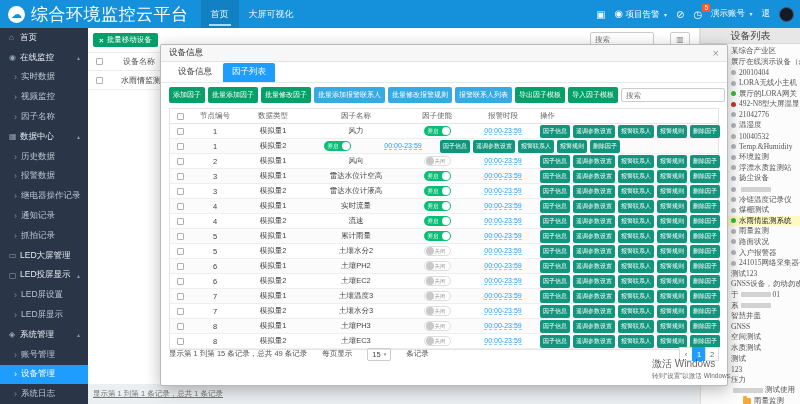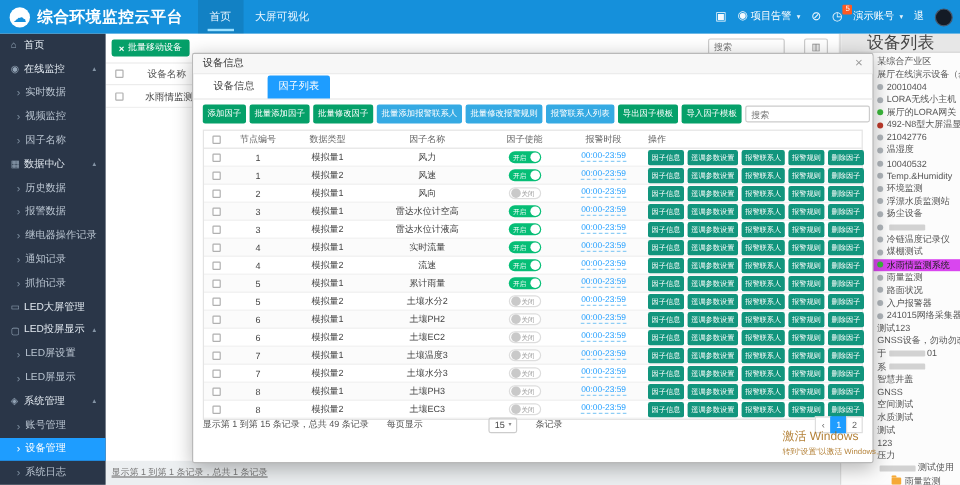--- a/index.html
+++ b/index.html
@@ -4,21 +4,21 @@
 <style>
   *{margin:0;padding:0;box-sizing:border-box;}
   html,body{width:800px;height:404px;overflow:hidden;background:#eceff1;
     font-family:"Liberation Sans","DejaVu Sans",sans-serif;}
 
   
   .topbar{position:absolute;left:0;top:0;width:800px;height:28px;background:#1590db;
     display:flex;align-items:center;color:#fff;z-index:20;}
   .logo{width:17px;height:17px;border-radius:50%;background:#fff;color:#1590db;display:flex;
     align-items:center;justify-content:center;font-size:11px;margin:0 6px 0 8px;flex:none;}
-  .app-title{font-size:13px;font-weight:bold;letter-spacing:.5px;white-space:nowrap;}
+  .app-title{font-size:17px;font-weight:normal;letter-spacing:.5px;white-space:nowrap;}
   .topnav{display:flex;height:100%;margin-left:12px;}
   .tn{display:flex;align-items:center;padding:0 10px;font-size:9px;color:#eaf6ff;position:relative;}
   .tn.active{background:rgba(0,0,0,.10);}
   .tn.active:after{content:"";position:absolute;left:8px;right:8px;bottom:2px;height:2px;background:#9be0ff;}
   .top-right{margin-left:auto;display:flex;align-items:center;gap:9px;padding-right:6px;font-size:8.5px;white-space:nowrap;}
   .ti{font-size:10px;opacity:.95;}
   .badge-wrap{position:relative;}
   .badge{position:absolute;top:-5px;right:-8px;background:#ff5a22;color:#fff;font-size:6.5px;
     padding:0 2px;border-radius:1px;line-height:8px;}
   .caret-d{font-size:6px;margin-left:2px;opacity:.9;}
@@ -54,26 +54,26 @@
   .cb{width:7px;height:7px;border:1px solid #b0b0b0;border-radius:1px;background:#fff;flex:none;}
   .bg-thead .cb,.bg-row .cb{margin-left:8px;}
   .h-lb{font-size:8px;color:#555;margin-left:20px;}
   .r-lb{font-size:8px;color:#444;margin-left:18px;white-space:nowrap;}
   .bg-footer{position:absolute;left:5px;top:361px;font-size:7.5px;color:#777;white-space:nowrap;text-decoration:underline;}
 
   
   .panel{position:absolute;left:700px;top:28px;width:100px;height:376px;background:#fcfcfc;
     border-left:1px solid #ddd;z-index:3;overflow:hidden;}
   .panel-header{height:16px;background:#e7e7e7;border-bottom:1px solid #d8d8d8;display:flex;
-    align-items:center;justify-content:center;font-size:14px;color:#444;}
+    align-items:center;justify-content:center;font-size:10px;color:#444;}
   .p-list{padding-top:2px;}
   .p-item{height:10.6px;display:flex;align-items:center;font-size:7.5px;color:#555;
-    white-space:nowrap;overflow:hidden;padding-left:30px;}
+    white-space:nowrap;overflow:hidden;padding-left:30px;font-family:Liberation Serif, serif;}
   .p-item.lv2{padding-left:42px;}
-  .p-item.selected{background:#d946ef;color:#222;}
+  .p-item.selected{background:#fef9c3;color:#222;}
   .dot{width:5px;height:5px;border-radius:50%;background:#b0b6bb;margin-right:3px;flex:none;}
   .dot.green{background:#3cb93c;}
   .dot.red{background:#bf3a2b;}
   .folder-ic{width:8px;height:6px;background:#f5a937;border-radius:1px;margin-right:3px;flex:none;position:relative;}
   .folder-ic:before{content:"";position:absolute;top:-2px;left:0;width:4px;height:2px;background:#f5a937;border-radius:1px 1px 0 0;}
   .redact{display:inline-block;width:30px;height:5px;background:#d2d2d2;border-radius:1px;margin:0 2px;flex:none;}
 
   
   .modal{position:absolute;left:160px;top:44px;width:568px;height:342px;background:#fff;
     border:1px solid #b9b9b9;border-radius:2px;box-shadow:0 4px 16px rgba(0,0,0,.28);z-index:10;}
@@ -101,29 +101,29 @@
   .toggle.on{background:#06be76;}
   .toggle.on .t-lb{color:#fff;font-size:5.5px;margin-left:4px;}
   .toggle.on .knob{position:absolute;right:1px;width:8px;height:8px;background:#fff;border-radius:50%;}
   .toggle.off{background:#fff;border:1px solid #ddd;justify-content:flex-end;}
   .toggle.off .t-lb{color:#9a9a9a;font-size:5.5px;margin-right:4px;}
   .toggle.off .knob{position:absolute;left:1px;width:8px;height:8px;background:#c9c9c9;border-radius:50%;}
   .period{color:#1e9dff;font-size:7px;border-bottom:1px dashed #8ecdf5;text-decoration:none;}
   .opbtn{border:none;background:#12957d;color:#fff;font-size:6px;padding:2px 3px;border-radius:2px;white-space:nowrap;}
   .m-footer{position:absolute;left:8px;right:8px;bottom:24px;display:flex;align-items:center;gap:15px;
     font-size:7.5px;color:#555;white-space:nowrap;}
-  .psize{display:inline-flex;align-items:center;gap:3px;border:1px solid #ccc;border-radius:2px;padding:1px 4px;color:#444;margin-left:40px;}
+  .psize{display:inline-flex;align-items:center;gap:3px;border:1px solid #ccc;border-radius:2px;padding:1px 4px;color:#444;}
   .psize .caret{font-size:5px;color:#888;}
   .pager{margin-left:auto;display:flex;}
   .pg{min-width:14px;height:14px;display:flex;align-items:center;justify-content:center;border:1px solid #ddd;
     background:#fff;color:#666;font-size:7.5px;margin-left:-1px;padding:0 2px;}
   .pg.active{background:#1e9dff;border-color:#1e9dff;color:#fff;}
 
   
-  .watermark{position:absolute;left:652px;top:357px;z-index:60;color:#a16207;opacity:.8;pointer-events:none;}
+  .watermark{position:absolute;left:652px;top:357px;z-index:60;color:#404040;opacity:.8;pointer-events:none;}
   .wm1{font-size:10px;}
   .wm2{font-size:6.5px;margin-top:1px;}
 </style>
 </head>
 <body>
 
 <div class="topbar">
   <div class="logo">☁</div>
   <div class="app-title">综合环境监控云平台</div>
   <div class="topnav">
@@ -445,21 +445,20 @@
             <button class="opbtn">报警规则</button>
             <button class="opbtn">删除因子</button>
           </div>
         </div>
         <div class="ft-row">
           <div class="fc c0">
             <span class="cb"></span>
           </div>
           <div class="fc c1">1</div>
           <div class="fc c2">模拟量2</div>
-          <div class="fc c3">风速</div>
           <div class="fc c4">
             <span class="toggle on">
               <span class="t-lb">开启</span>
               <span class="knob"></span>
             </span>
           </div>
           <div class="fc c5">
             <a class="period">00:00-23:59</a>
           </div>
           <div class="fc c6">

